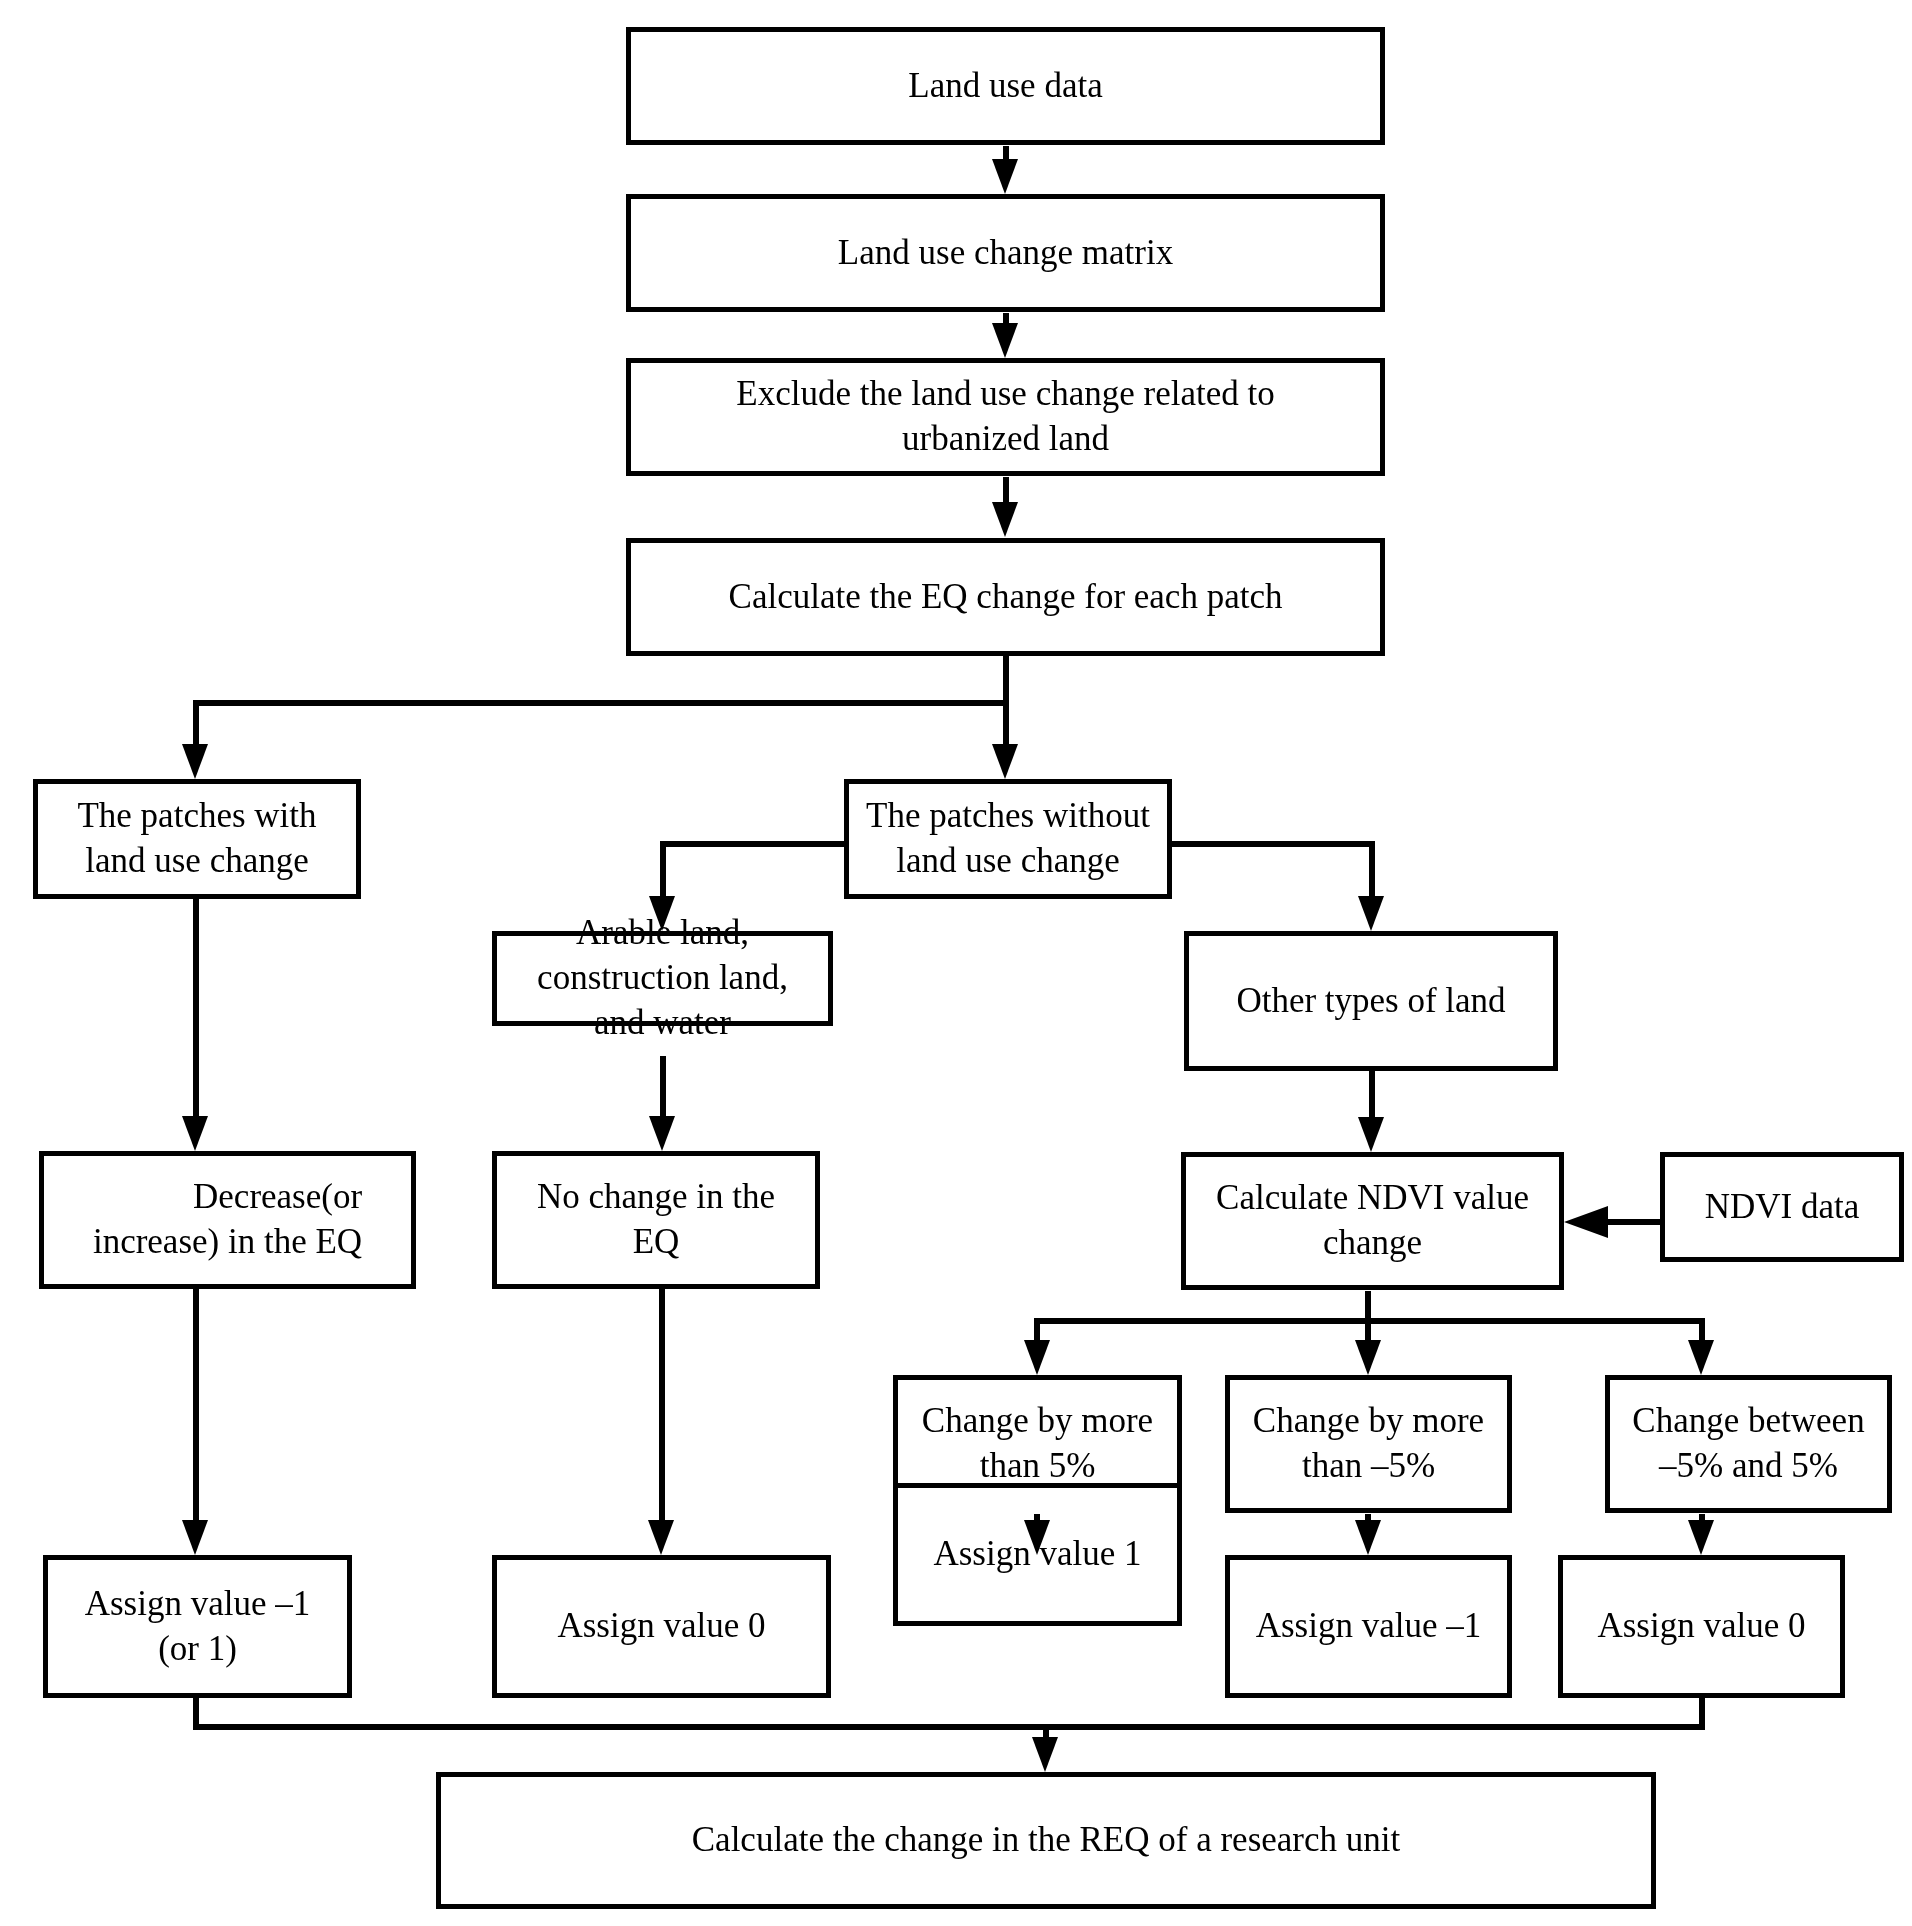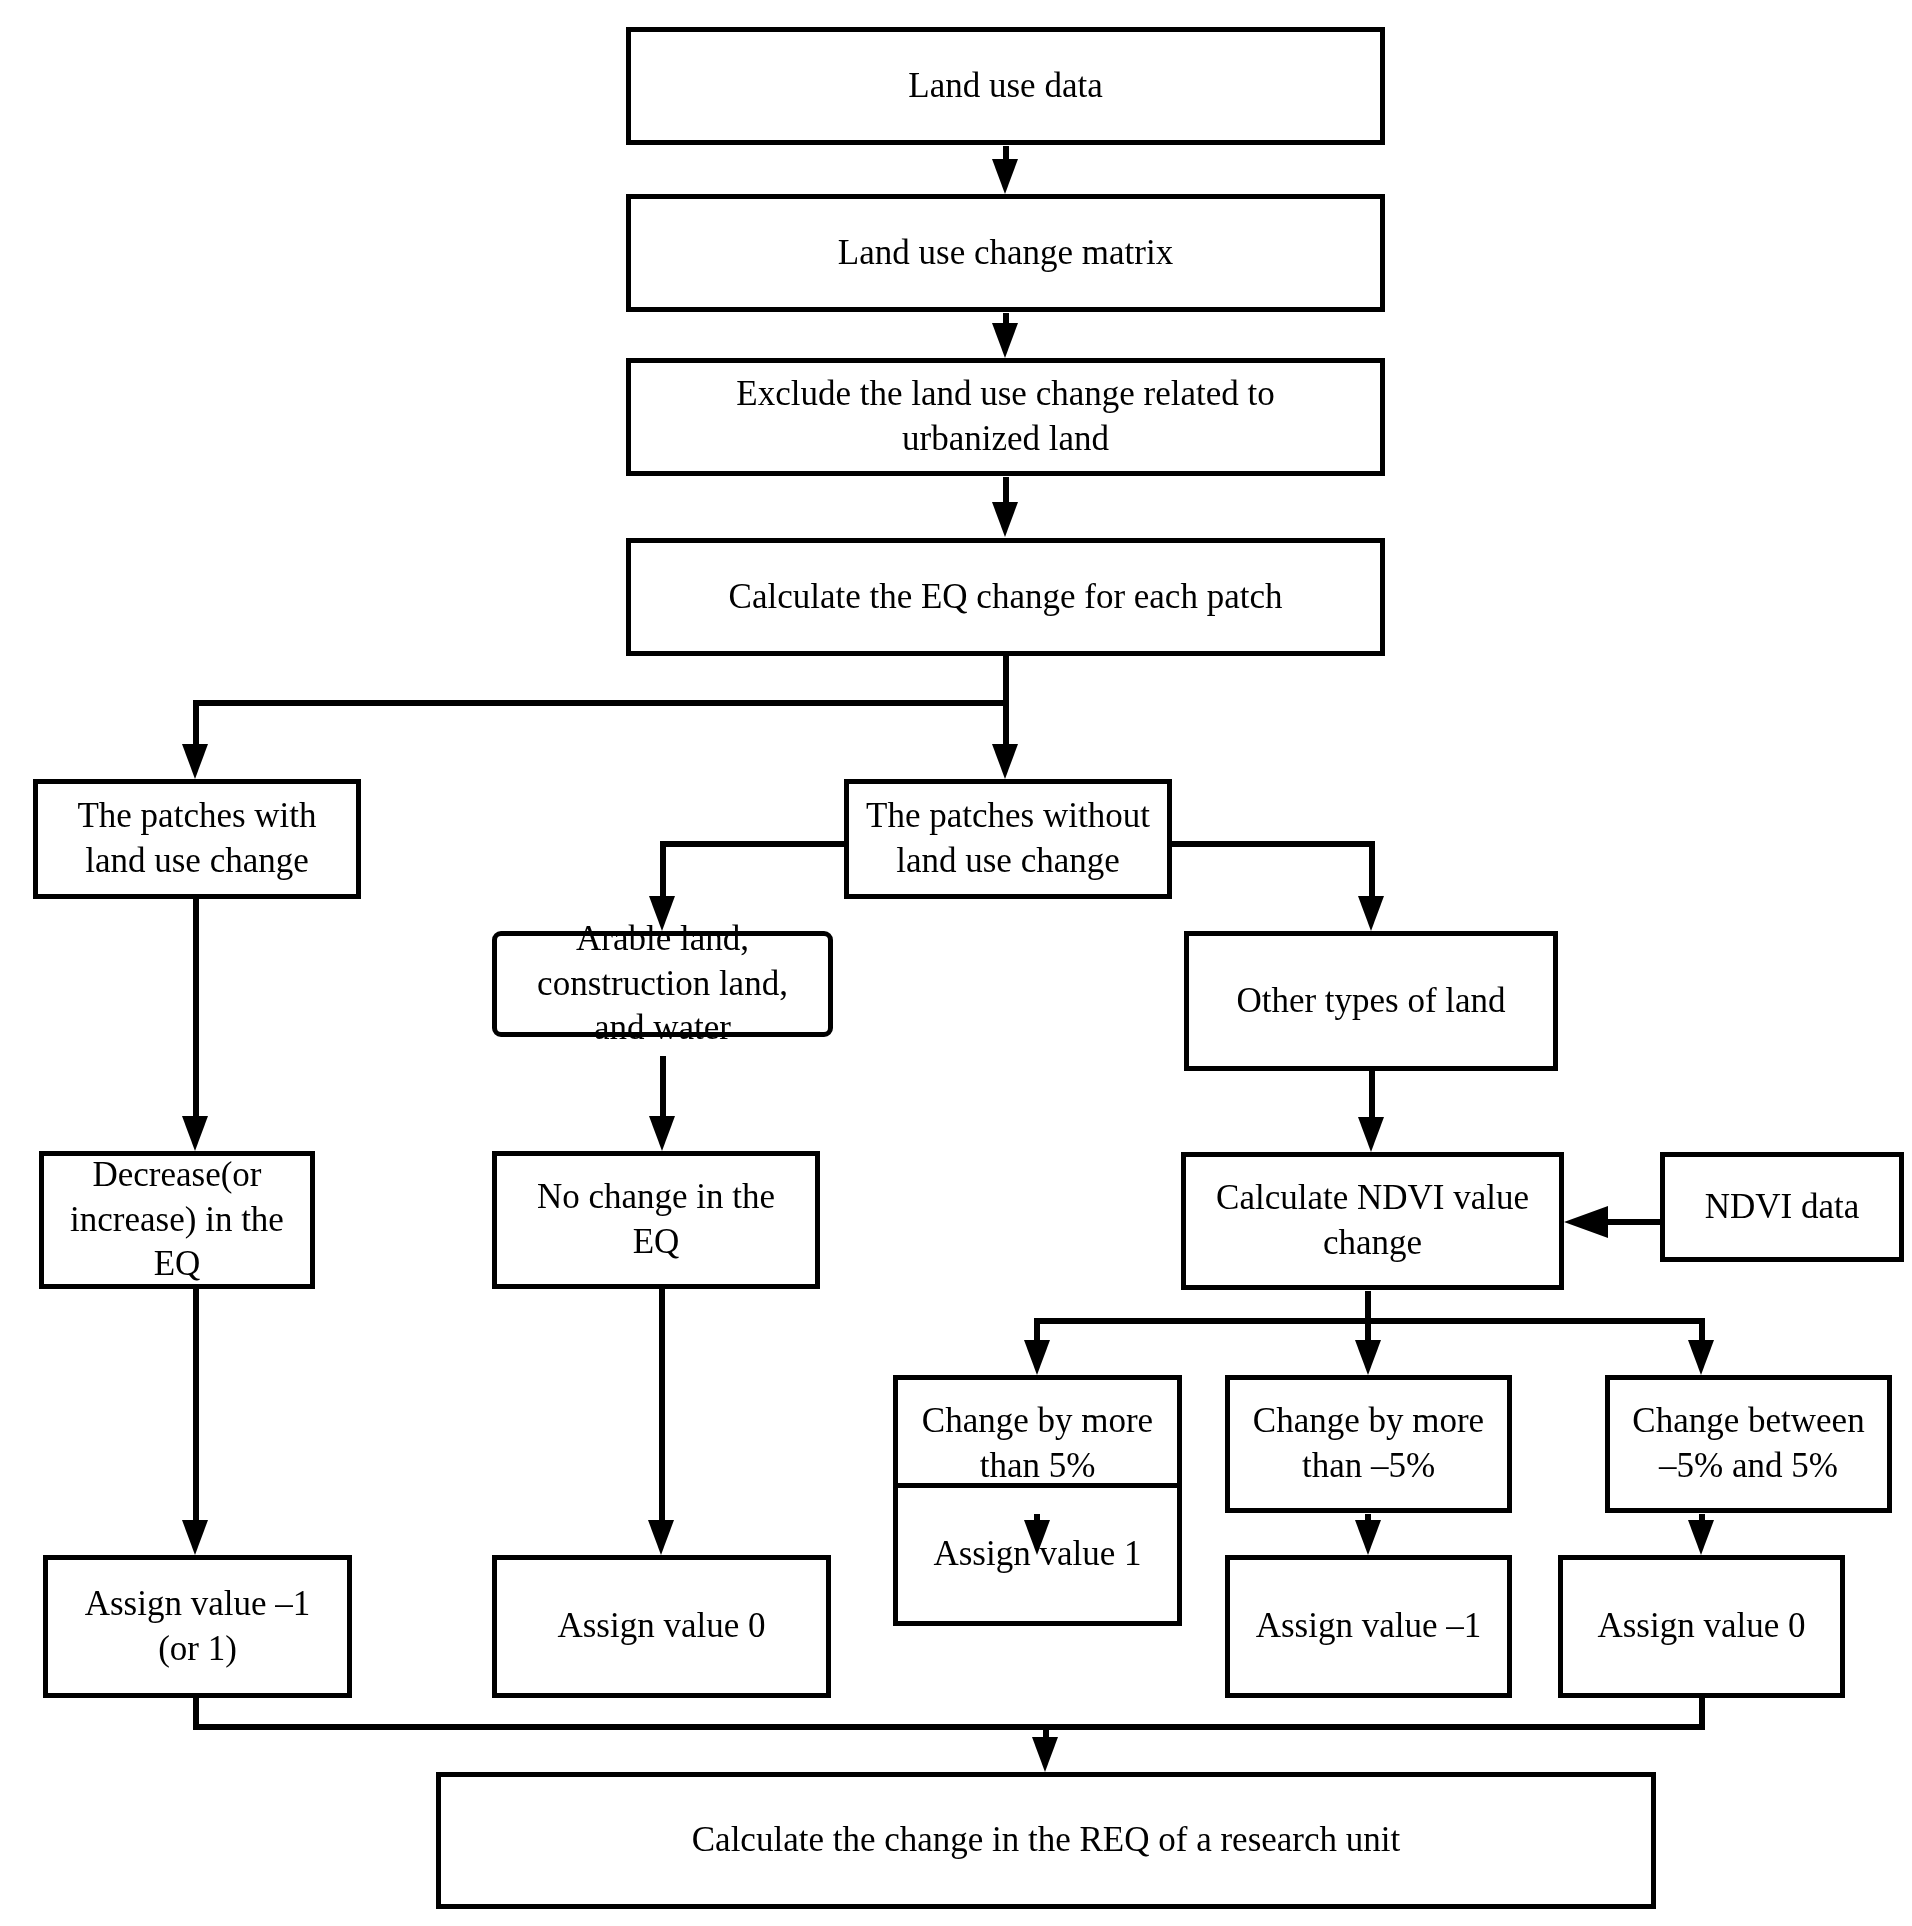--- a/index.html
+++ b/index.html
@@ -53,26 +53,26 @@
   <div class="node" style="left:626px; top:194px;  width:759px; height:118px;">Land use change matrix</div>
   <div class="node" style="left:626px; top:358px;  width:759px; height:118px;">Exclude the land use change related to
 urbanized land</div>
   <div class="node" style="left:626px; top:538px;  width:759px; height:118px;">Calculate the EQ change for each patch</div>
 
   <div class="node" style="left:33px;   top:779px; width:328px;  height:120px;">The patches with
 land use change</div>
   <div class="node" style="left:844px; top:779px; width:328px;  height:120px;">The patches without
 land use change</div>
 
-  <div class="node" style="left:492px;  top:931px; width:341px;  height:106px;border-radius:9px;">Arable land,
+  <div class="node" style="left:492px;  top:931px; width:341px;  height:95px;">Arable land,
 construction land,
 and water</div>
   <div class="node" style="left:1184px; top:931px; width:374px;  height:140px;">Other types of land</div>
 
-  <div class="node" style="left:39px;   top:1151px; width:276px;  height:138px;">Decrease(or
+  <div class="node" style="left:39px;   top:1151px; width:377px;  height:138px;text-align:right;">Decrease(or
 increase) in the EQ</div>
   <div class="node" style="left:492px;  top:1151px; width:328px;  height:138px;">No change in the
 EQ</div>
   <div class="node" style="left:1181px; top:1152px; width:383px;  height:138px;">Calculate NDVI value
 change</div>
   <div class="node" style="left:1660px; top:1152px; width:244px;  height:110px;">NDVI data</div>
 
   <div class="node" style="left:893px; top:1375px; width:289px;  height:138px;">Change by more
 than 5%</div>
   <div class="node" style="left:1225px; top:1375px; width:287px;  height:138px;">Change by more

